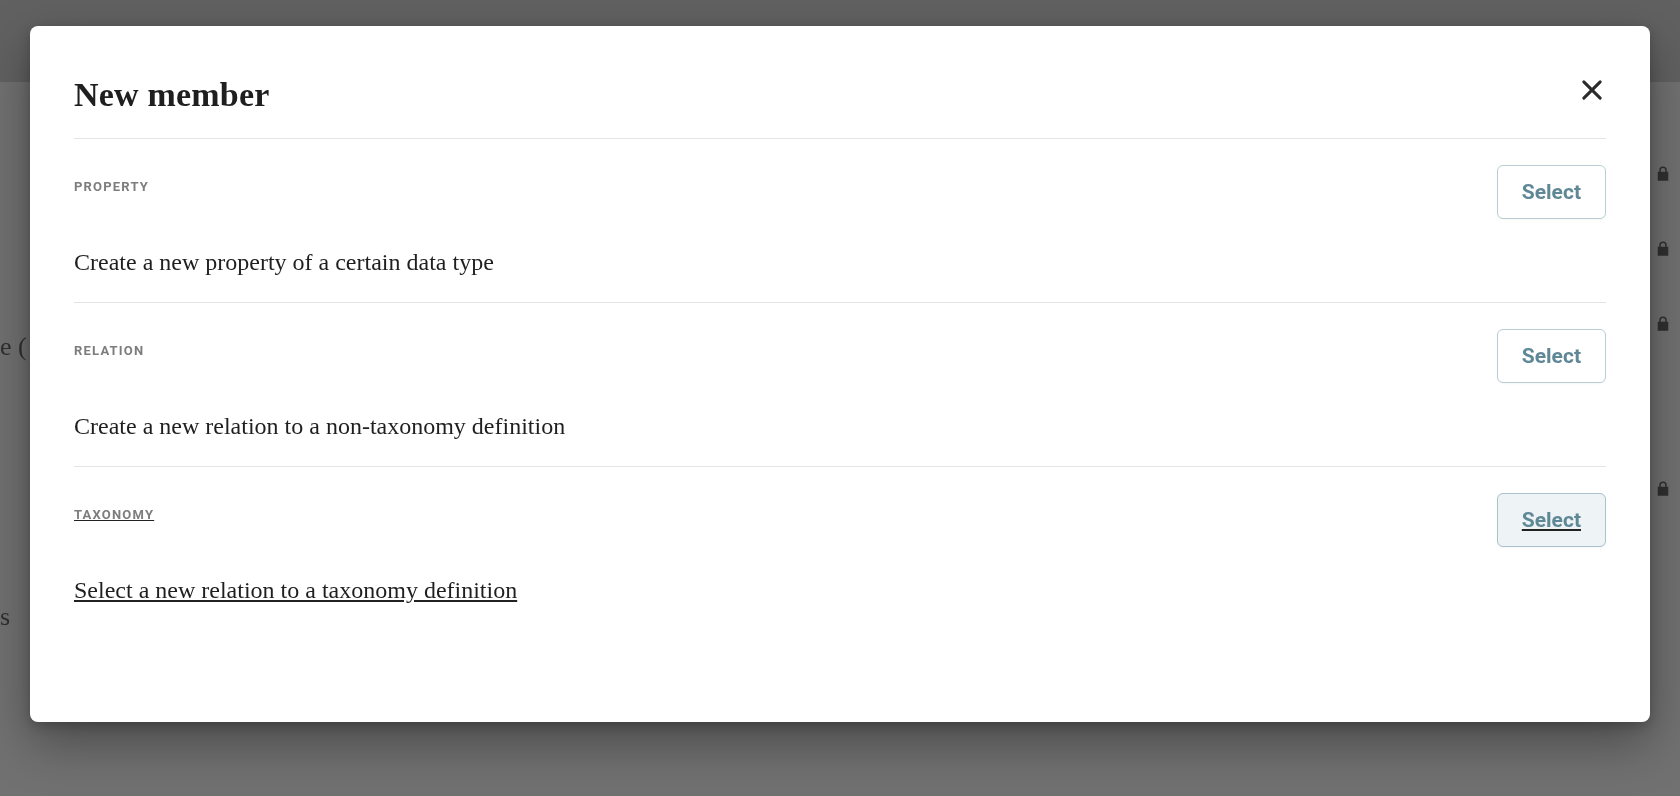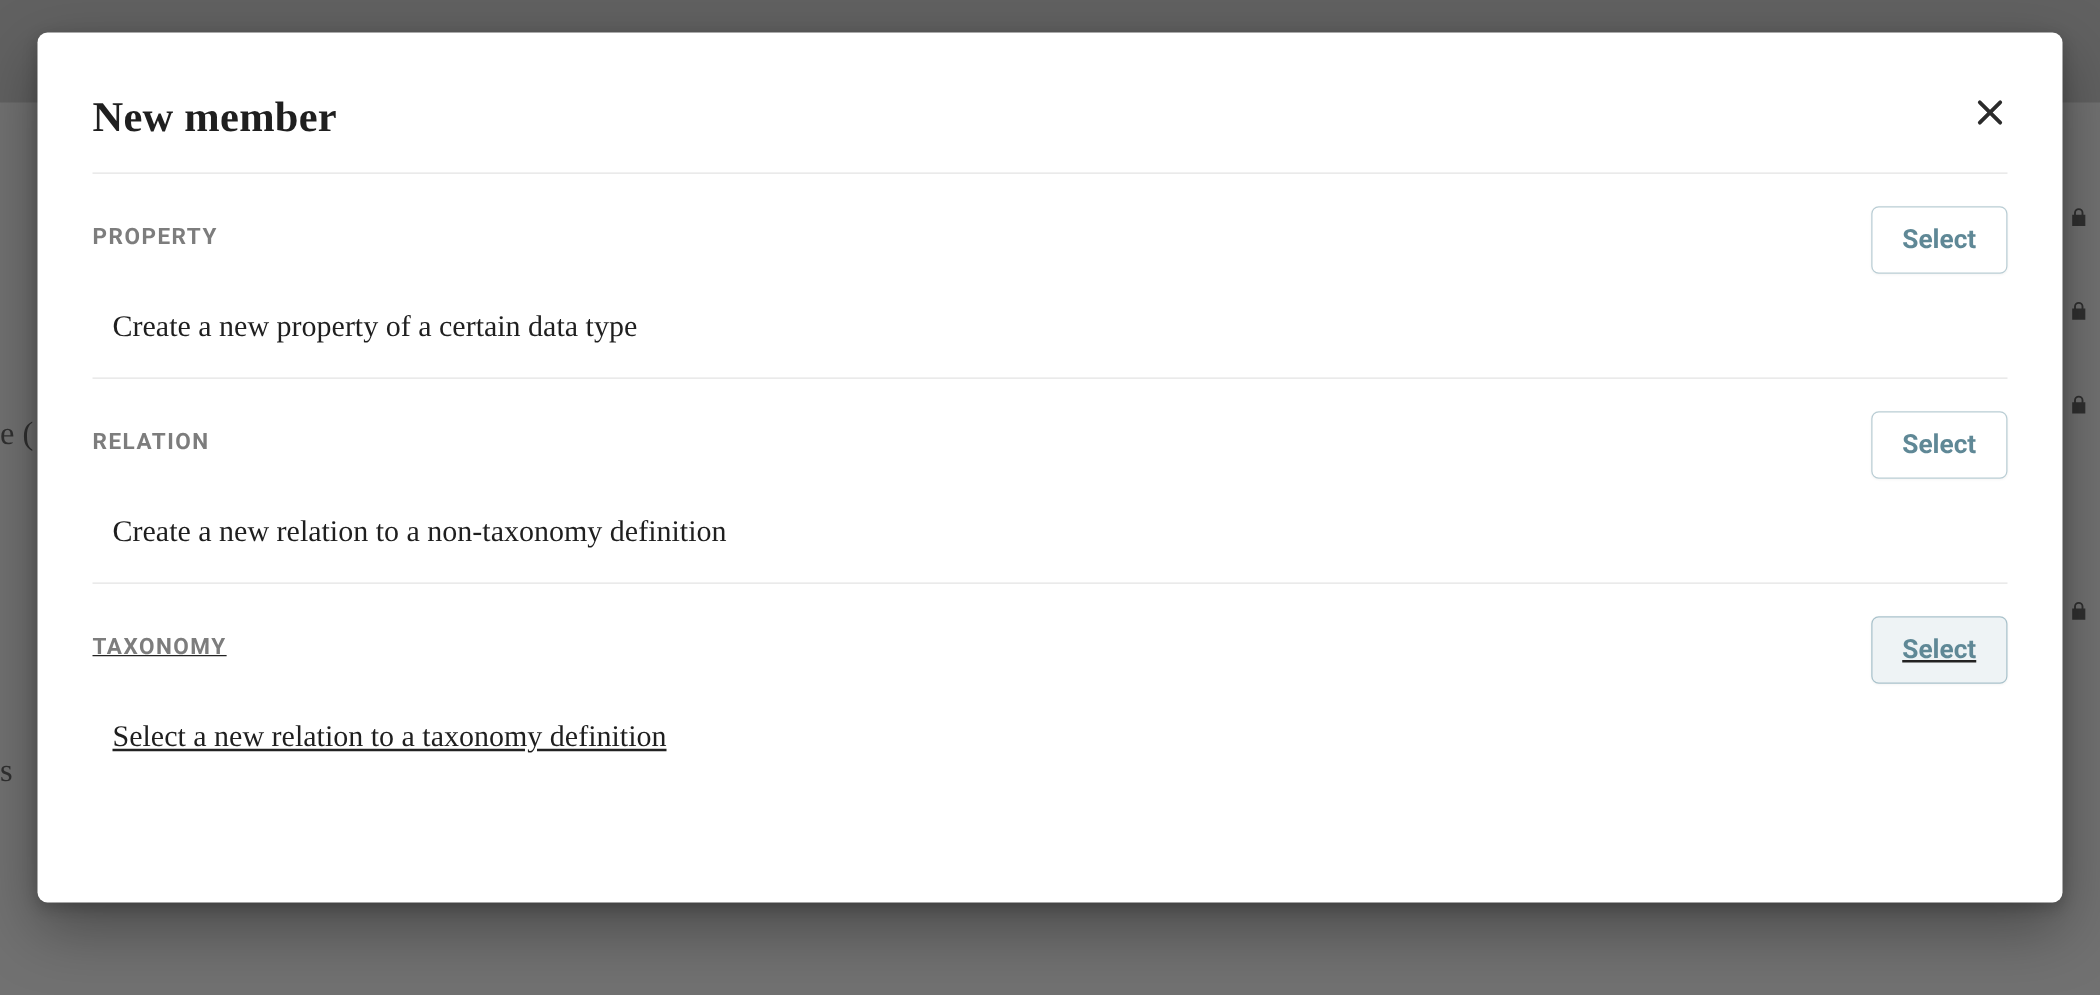--- a/index.html
+++ b/index.html
@@ -107,33 +107,32 @@
     position: relative;
   }
   .option:last-of-type { border-bottom: none; text-decoration: underline; }
   .option-row {
     display: flex;
     align-items: flex-start;
     justify-content: space-between;
   }
   .option-label {
     font-family: -apple-system, BlinkMacSystemFont, "Segoe UI", Roboto, Helvetica, Arial, sans-serif;
-    font-size: 18px;
+    font-size: 13px;
     font-weight: 700;
     letter-spacing: 1.2px;
     color: #7d7d7d;
     text-transform: uppercase;
     margin-top: 14px;
   }
   .option-desc {
     margin-top: 30px;
     font-size: 24px;
     color: #1f1f1f;
     font-family: Georgia, "Times New Roman", serif;
-    margin-left: 16px;
   }
   .select-btn {
     font-family: -apple-system, BlinkMacSystemFont, "Segoe UI", Roboto, Helvetica, Arial, sans-serif;
     font-size: 21px;
     font-weight: 700;
     color: #5f8896;
     background: #ffffff;
     border: 1.5px solid #b9cdd4;
     border-radius: 6px;
     padding: 14px 24px;

